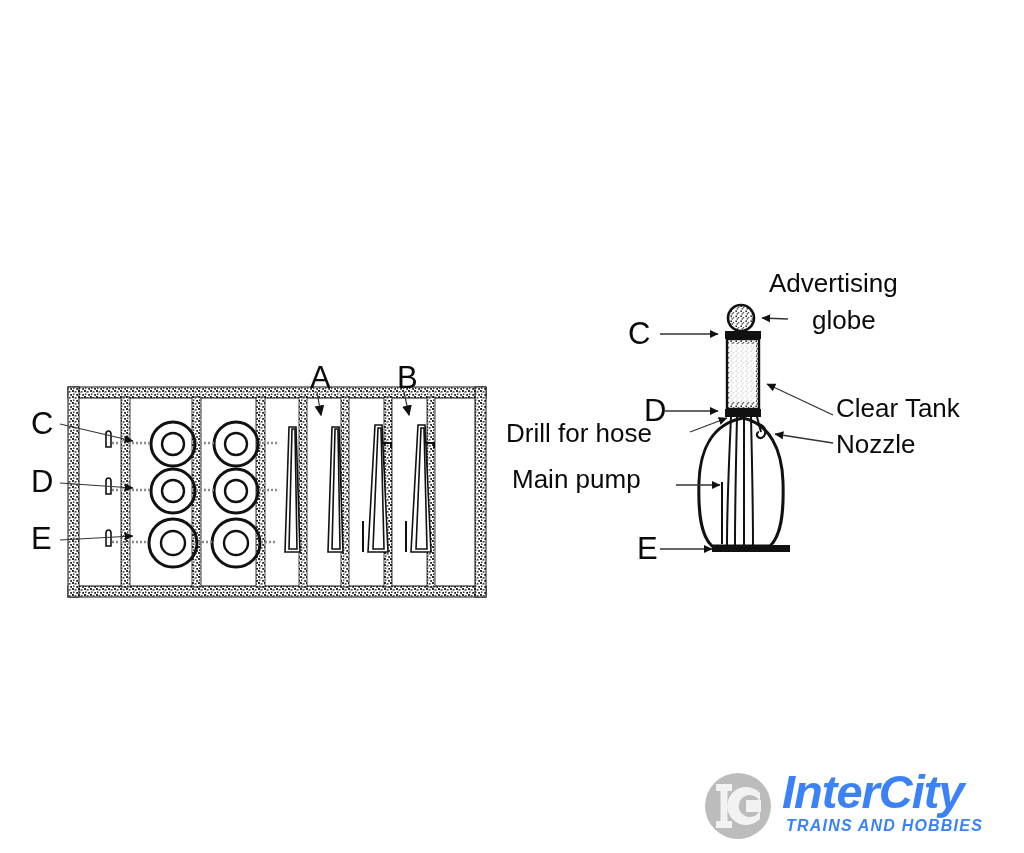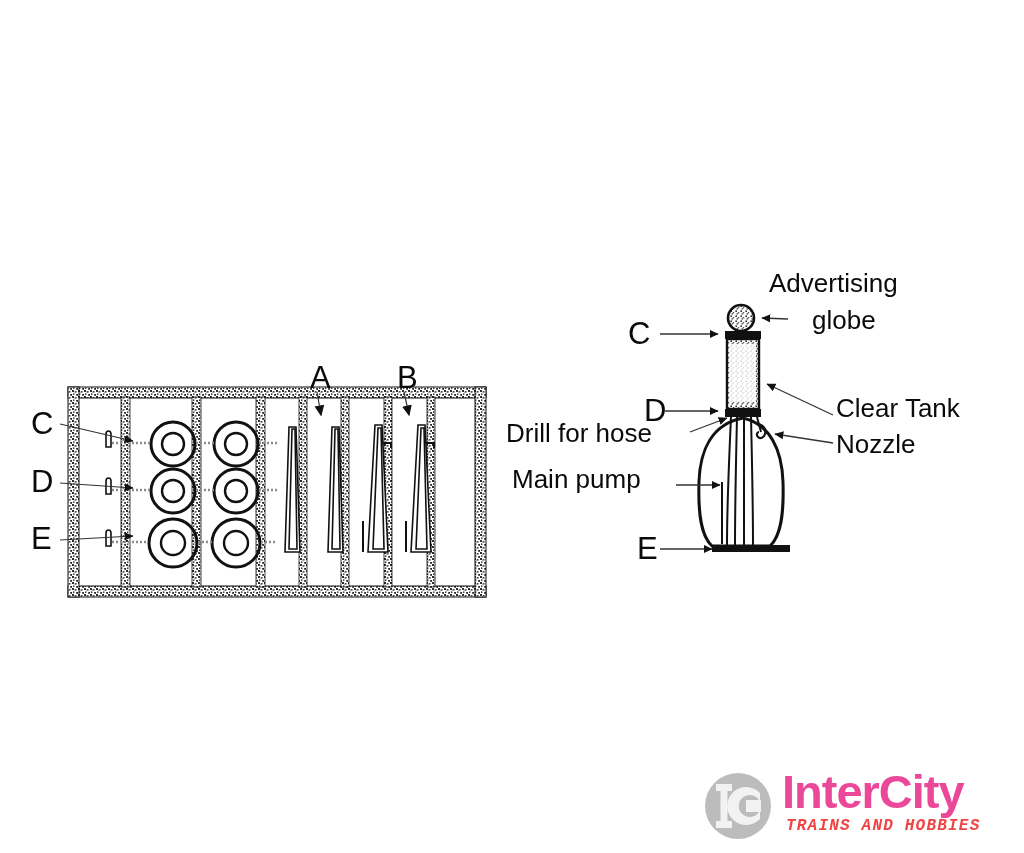--- a/index.html
+++ b/index.html
@@ -44,36 +44,37 @@
     left: 700px;
     top: 770px;
     width: 310px;
     height: 72px;
   }
   .logo-text {
     position: absolute;
     left: 82px;
     top: -2px;
     font-family: "Liberation Sans", sans-serif;
+    font-style: italic;
     font-weight: bold;
     font-size: 47px;
-    color: #ec4899;
+    color: #3b82f6;
     letter-spacing: -1px;
     line-height: 1;
     white-space: nowrap;
   }
   .logo-sub {
     position: absolute;
     left: 86px;
     top: 47px;
-    font-family: Liberation Mono, monospace;
+    font-family: Liberation Sans, sans-serif;
     font-style: italic;
     font-weight: bold;
     font-size: 16px;
-    color: #ef4444;
+    color: #3b82f6;
     letter-spacing: 1.2px;
     white-space: nowrap;
   }
 </style>
 </head>
 <body>
 
 <div id="stage">
 
   <svg class="diagram" viewBox="0 0 1024 853" xmlns="http://www.w3.org/2000/svg">

